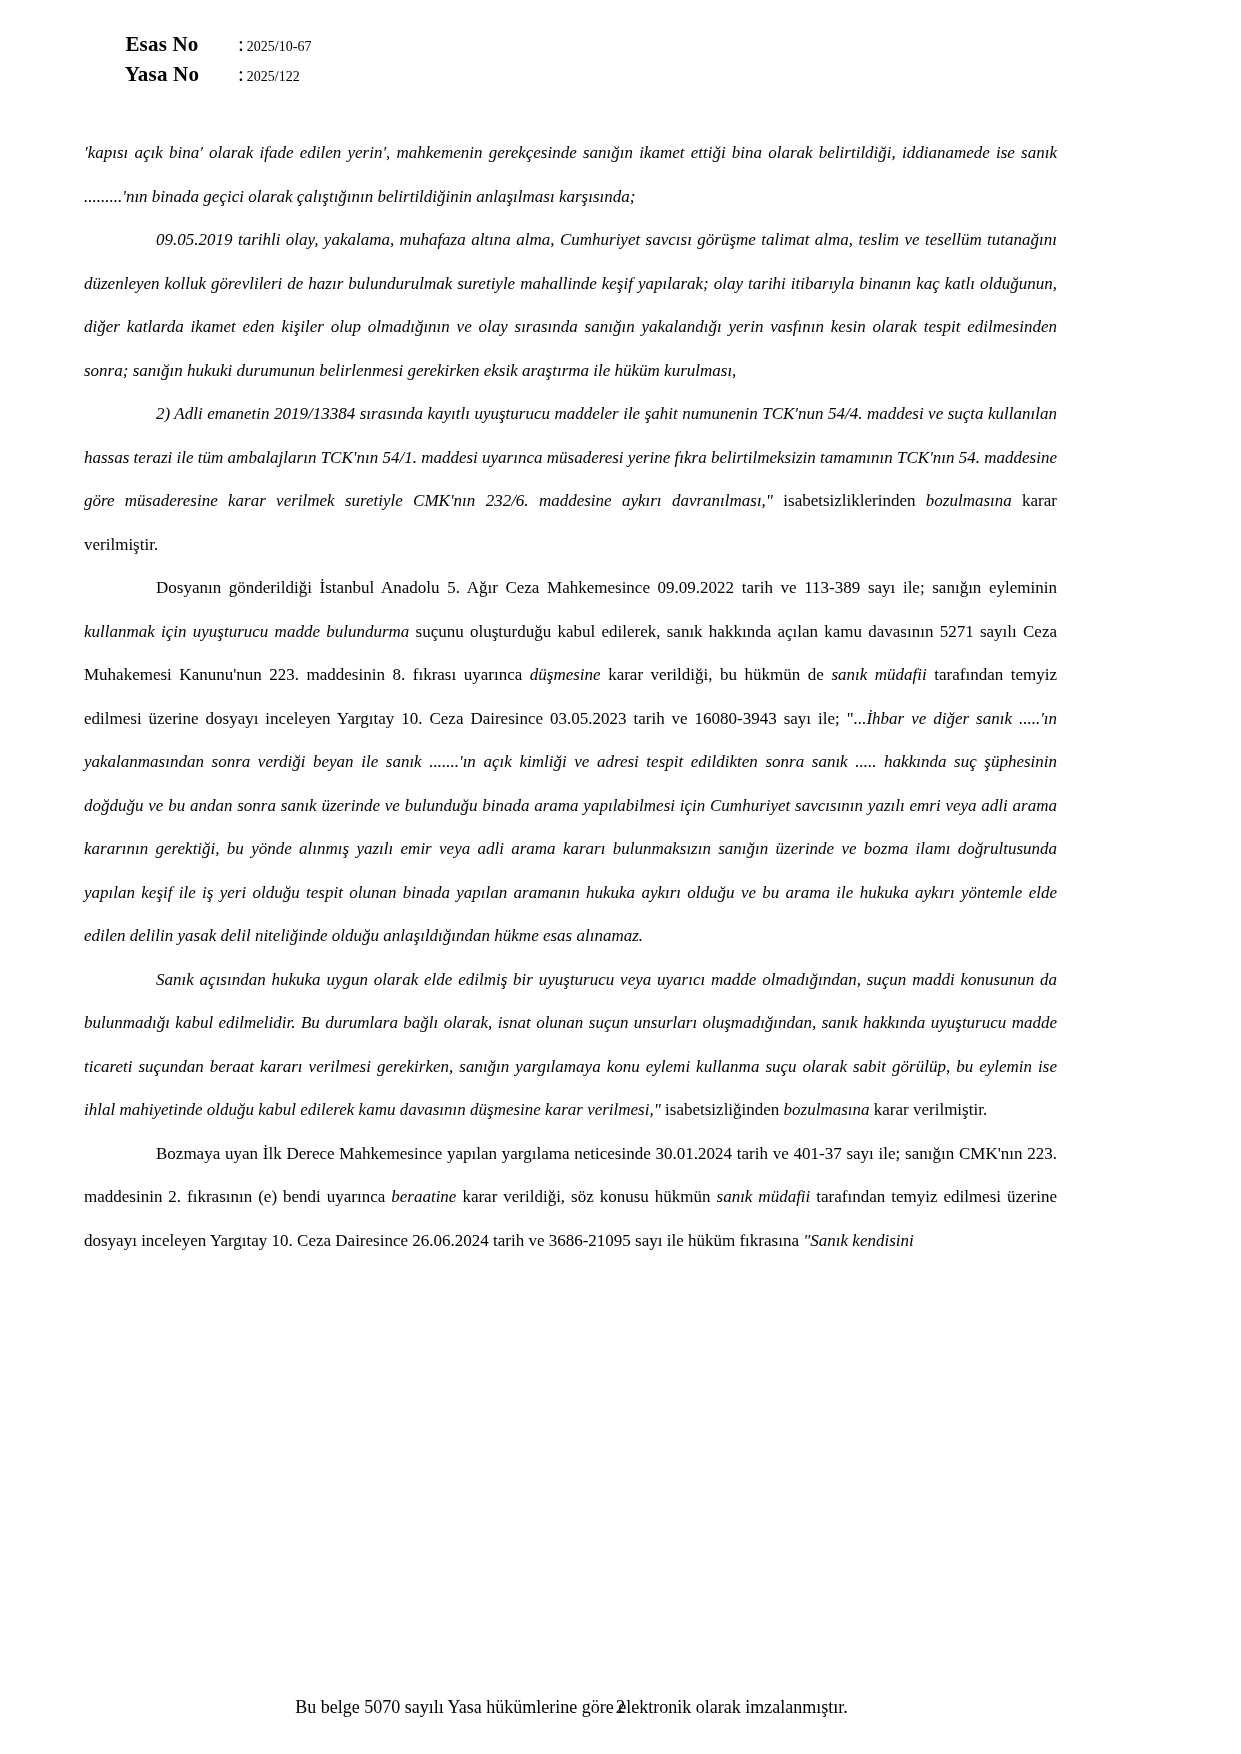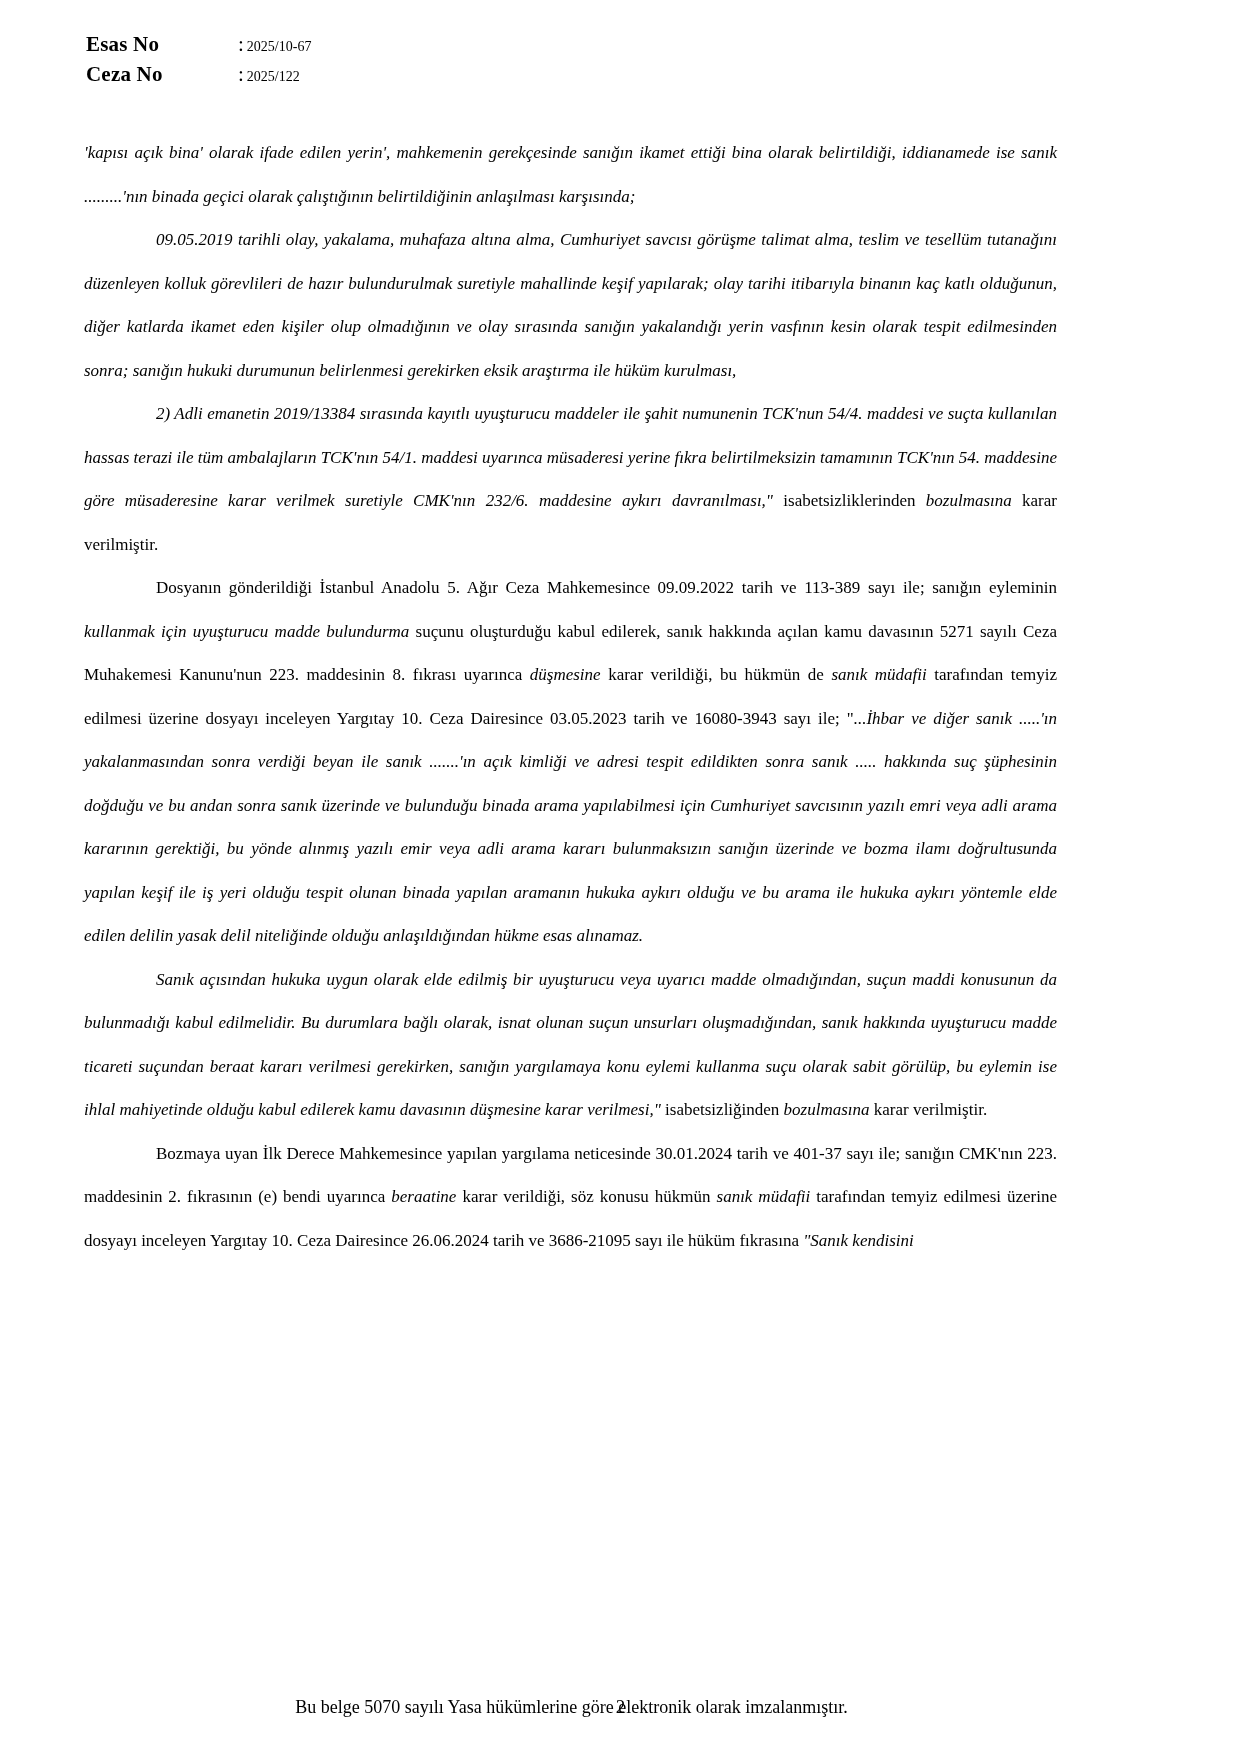--- a/index.html
+++ b/index.html
@@ -21,20 +21,21 @@
   
   .header {
     position: absolute;
     top: 30px;
     left: 86px;
   }
   .header-row {
     display: flex;
     align-items: baseline;
     line-height: 1.42;
+    text-align: center;
   }
   .header-label {
     font-weight: bold;
     font-size: 21px;
     width: 152px;
     letter-spacing: 0.2px;
   }
   .header-value {
     font-size: 14px;
     white-space: nowrap;
@@ -95,21 +96,21 @@
 
 <div class="page">
 
   <div class="header">
     <div class="header-row">
       <span class="header-label">Esas No</span>
       <span class="header-colon">:</span>
       <span class="header-value">2025/10-67</span>
     </div>
     <div class="header-row">
-      <span class="header-label">Ceza No</span>
+      <span class="header-label">Yasa No</span>
       <span class="header-colon">:</span>
       <span class="header-value">2025/122</span>
     </div>
   </div>
 
   <div class="body">
 
     <p class="para ital">
       <span class="i">'kapısı açık bina' olarak ifade edilen yerin', mahkemenin gerekçesinde sanığın ikamet ettiği bina olarak belirtildiği, iddianamede ise sanık .........'nın binada geçici olarak çalıştığının belirtildiğinin anlaşılması karşısında;</span>
     </p>

